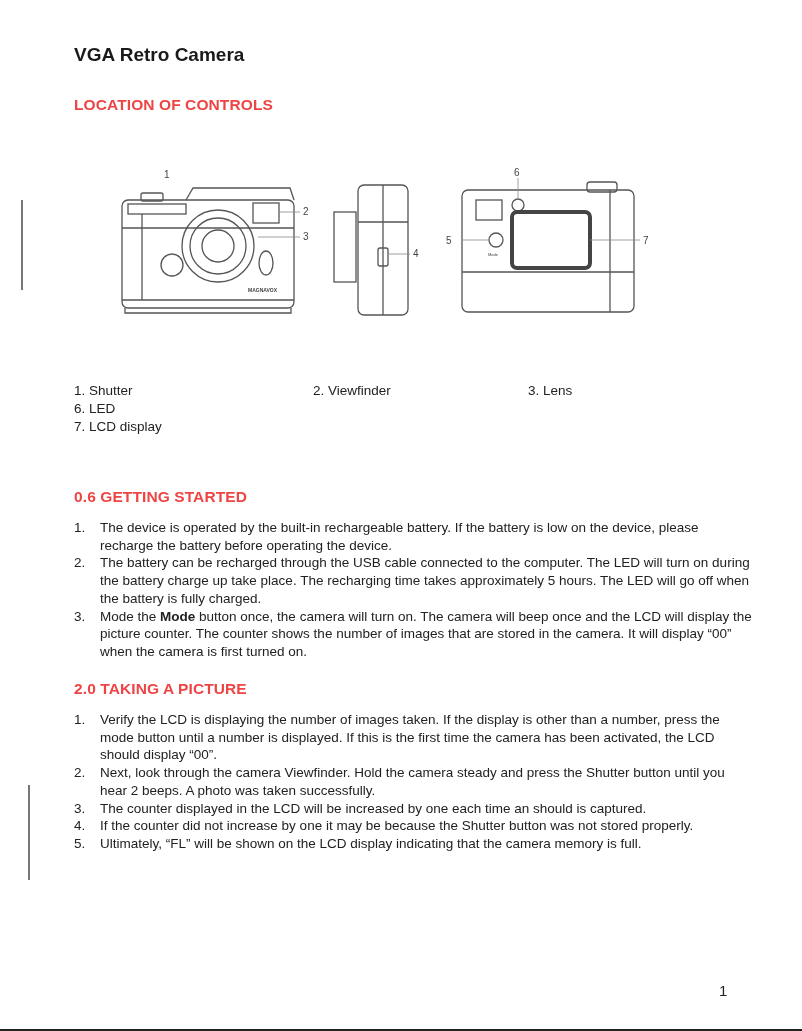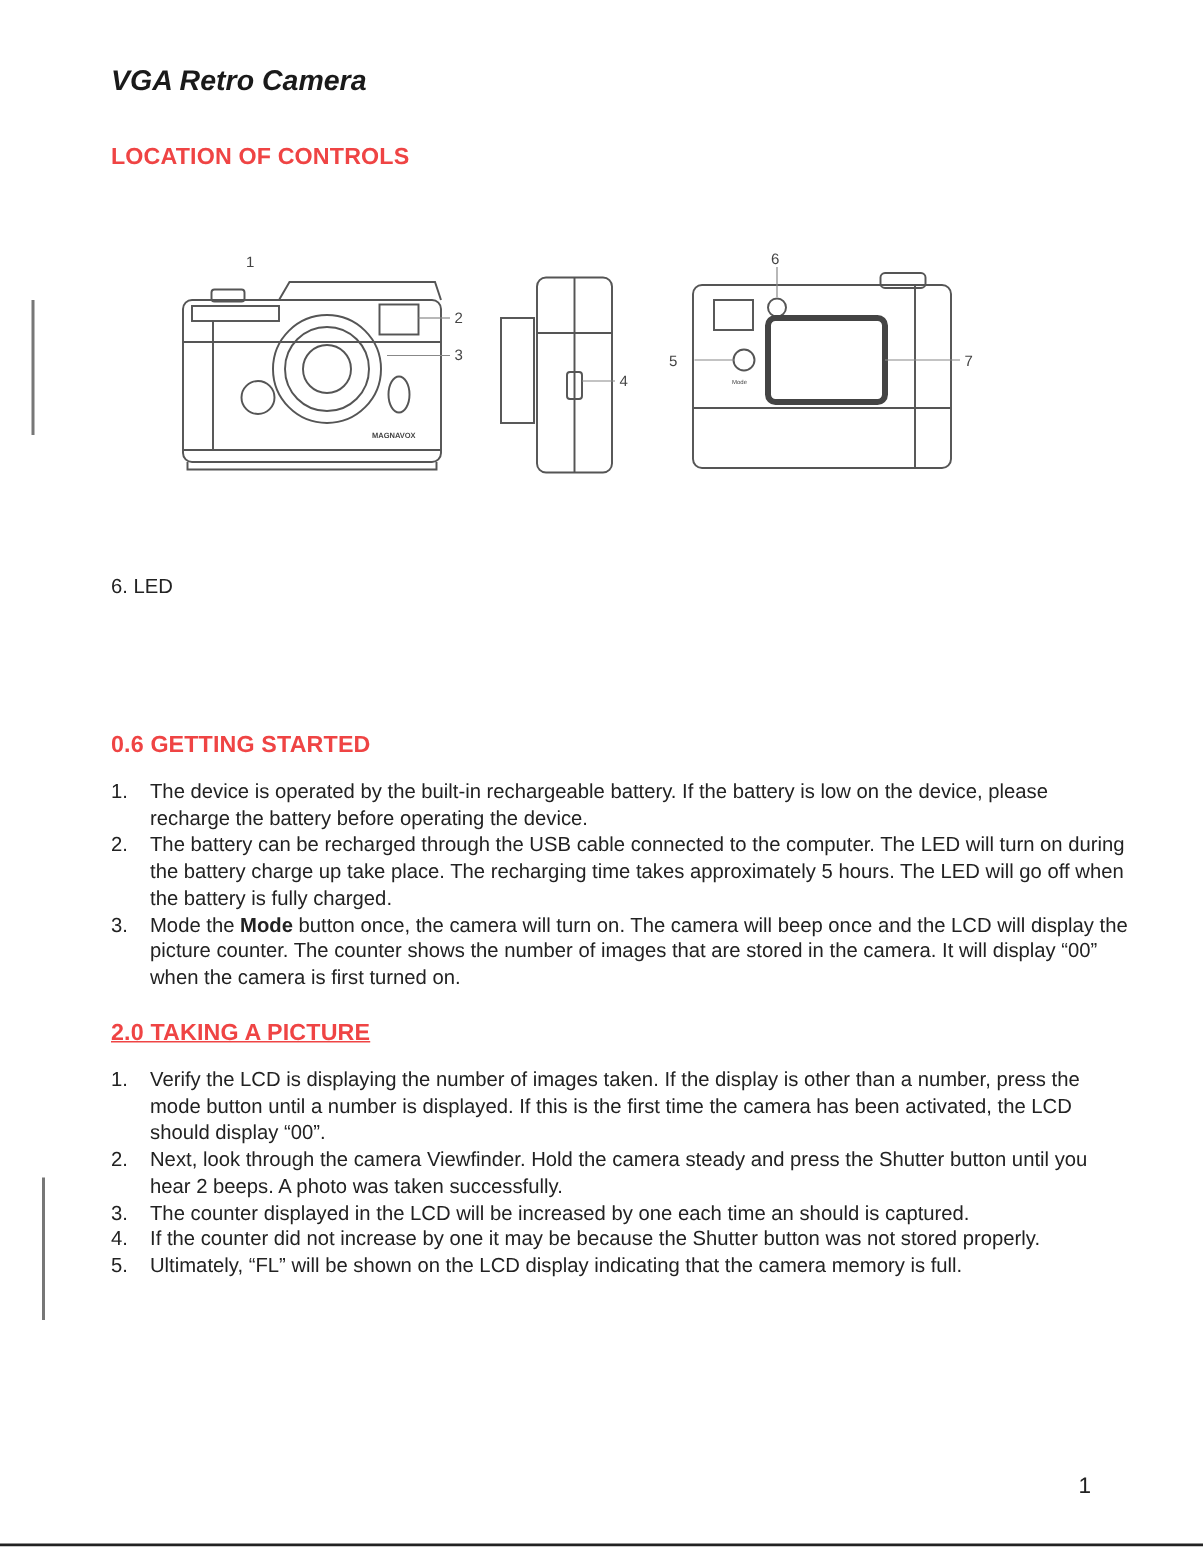--- a/index.html
+++ b/index.html
@@ -1,20 +1,20 @@
 <!DOCTYPE html>
 <html><head>
 <meta charset="utf-8">
 <style>
   html, body { margin:0; padding:0; }
   body {
     width:802px; height:1031px; background:#ffffff; position:relative; overflow:hidden;
     font-family:"Liberation Sans", sans-serif; color:#1c1c1c;
   }
-  .doc-title { position:absolute; left:74px; top:44px; font-size:19px; font-weight:bold; font-style:italic; color:#1a1a1a; }
+  .doc-title { position:absolute; left:74px; top:44px; font-size:19px; font-weight:bold; color:#1a1a1a; }
   .section-heading { position:absolute; left:74px; font-size:15.5px; font-weight:bold; color:#ef4444; letter-spacing:0.1px; }
   .figures { position:absolute; left:0; top:160px; width:802px; height:180px; }
   .legend { position:absolute; left:74px; top:382px; font-size:13.5px; color:#222; }
   .legend-row { display:flex; height:18px; line-height:18px; }
   .legend-col1 { width:239px; }
   .legend-col2 { width:215px; }
   .list { position:absolute; left:74px; width:680px; margin:0; padding:0; list-style:none; font-size:13.5px; line-height:17.7px; color:#222; }
   .list li { display:flex; }
   .list .num { width:26px; flex:none; }
   .list .txt { flex:1; }
@@ -82,41 +82,49 @@
       <text x="514" y="176">6</text>
       <text x="643" y="244">7</text>
       <text x="248" y="292" font-size="5" font-weight="bold">MAGNAVOX</text>
       <text x="488" y="256" font-size="4">Mode</text>
     </g>
   </svg>
 </div>
 
 <div class="legend">
   <div class="legend-row">
+    <span class="legend-col1">1. Shutter</span>
+    <span class="legend-col2">2.  Viewfinder</span>
+    <span>3. Lens</span>
+  </div>
+  <div class="legend-row">
     <span>6. LED</span>
+  </div>
+  <div class="legend-row">
+    <span class="legend-col1">7. LCD display</span>
   </div>
 </div>
 
 <div class="section-heading" style="top:488px;">0.6  GETTING STARTED</div>
 <ol class="list" style="top:519px;">
   <li>
     <span class="num">1.</span>
     <span class="txt">The device is operated by the built-in rechargeable battery.  If the battery is low on the device, please recharge the battery before operating the device.</span>
   </li>
   <li>
     <span class="num">2.</span>
     <span class="txt">The battery can be recharged through the USB cable connected to the computer.  The LED will turn on during the battery charge up take place.  The recharging time takes approximately 5 hours.  The LED will go off when the battery is fully charged.</span>
   </li>
   <li>
     <span class="num">3.</span>
     <span class="txt"><span>Mode the </span><b>Mode</b><span> button once, the camera will turn on.  The camera will beep once and the LCD will display the picture counter.  The counter shows the number of images that are stored in the camera.  It will display “00” when the camera is first turned on.</span></span>
   </li>
 </ol>
 
-<div class="section-heading" style="top:680px;text-decoration:underline;">2.0 TAKING A PICTURE</div>
+<div class="section-heading" style="top:680px;">2.0 TAKING A PICTURE</div>
 <ol class="list" style="top:711px;">
   <li>
     <span class="num">1.</span>
     <span class="txt">Verify the LCD is displaying the number of images taken.  If the display is other than a number, press the mode button until a number is displayed.  If this is the first time the camera has been activated, the LCD should display “00”.</span>
   </li>
   <li>
     <span class="num">2.</span>
     <span class="txt">Next, look through the camera Viewfinder.  Hold the camera steady and press the Shutter button until you hear 2 beeps.  A photo was taken successfully.</span>
   </li>
   <li>

